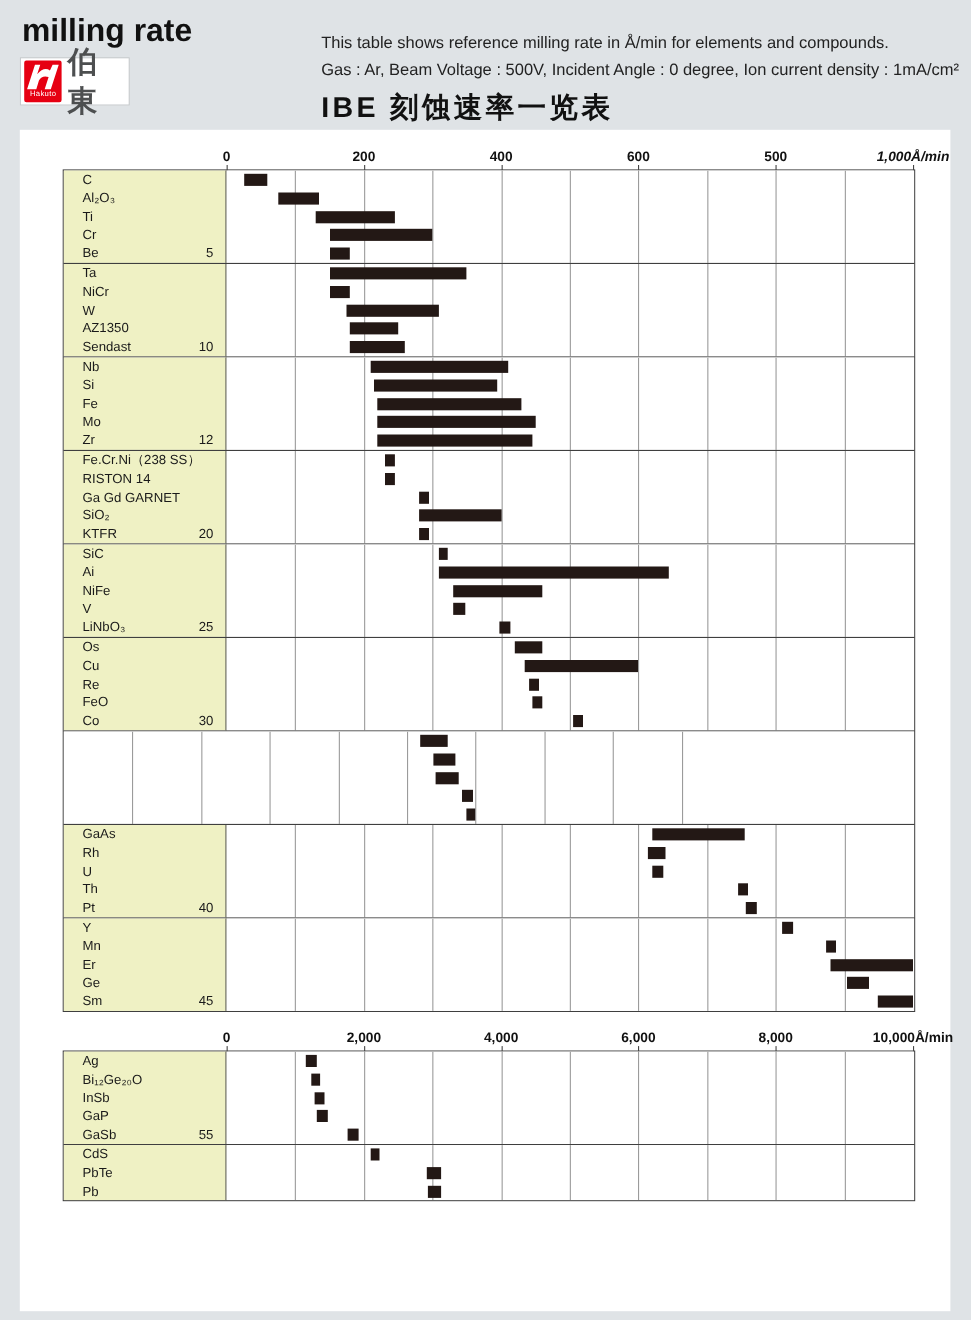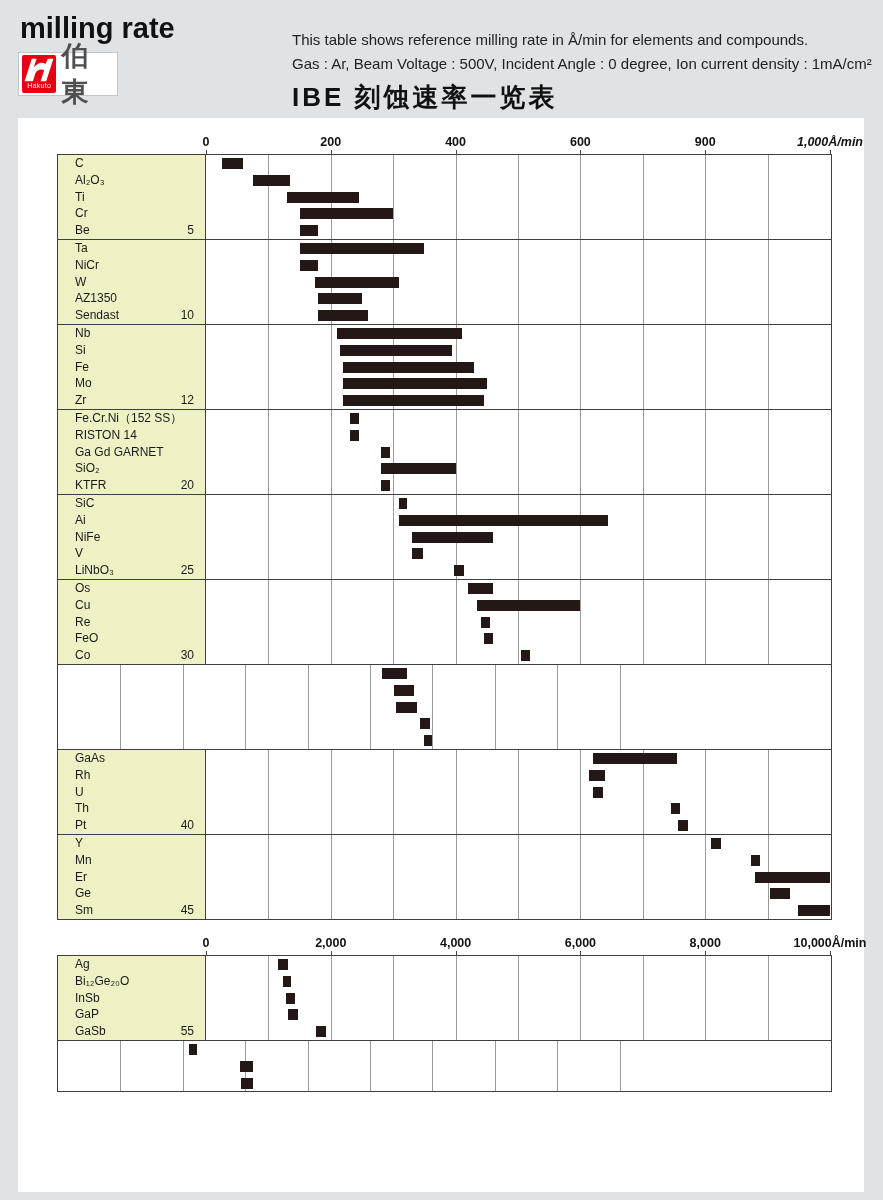--- a/index.html
+++ b/index.html
@@ -98,21 +98,21 @@
   <div id="chart-top">
       <div class="axis-row first">
         <span class="tick-label" style="left: 188px;">0</span>
         <i class="tick-stub" style="left: 188px;"></i>
         <span class="tick-label" style="left: 312.8px;">200</span>
         <i class="tick-stub" style="left: 312.8px;"></i>
         <span class="tick-label" style="left: 437.6px;">400</span>
         <i class="tick-stub" style="left: 437.6px;"></i>
         <span class="tick-label" style="left: 562.4px;">600</span>
         <i class="tick-stub" style="left: 562.4px;"></i>
-        <span class="tick-label" style="left: 687.2px;">900</span>
+        <span class="tick-label" style="left: 687.2px;">500</span>
         <i class="tick-stub" style="left: 687.2px;"></i>
         <span class="tick-label" style="left: 812px; font-style: italic;">1,000Å/min</span>
         <i class="tick-stub" style="left: 812px;"></i>
       </div>
       <div class="chart-box" style="border-color: rgb(63, 63, 63);">
         <div class="group" style="height: 84px;">
           <div class="label-cell" style="background: rgb(239, 241, 196);">
             <div class="row-label">C</div>
             <div class="row-label">Al₂O₃</div>
             <div class="row-label">Ti</div>
@@ -184,21 +184,21 @@
             <i class="gridline" style="left: 561.6px; background: rgb(155, 155, 155);"></i>
             <div class="bar" style="background: rgb(35, 24, 21); left: 131.04px; width: 124.8px; top: 2.9px;"></div>
             <div class="bar" style="background: rgb(35, 24, 21); left: 134.16px; width: 112.32px; top: 19.7px;"></div>
             <div class="bar" style="background: rgb(35, 24, 21); left: 137.28px; width: 131.04px; top: 36.5px;"></div>
             <div class="bar" style="background: rgb(35, 24, 21); left: 137.28px; width: 143.52px; top: 53.3px;"></div>
             <div class="bar" style="background: rgb(35, 24, 21); left: 137.28px; width: 140.4px; top: 70.1px;"></div>
           </div>
         </div>
         <div class="group" style="height: 84px;">
           <div class="label-cell" style="background: rgb(239, 241, 196);">
-            <div class="row-label">Fe.Cr.Ni（152 SS）</div>
+            <div class="row-label">Fe.Cr.Ni（238 SS）</div>
             <div class="row-label">RISTON 14</div>
             <div class="row-label">Ga Gd GARNET</div>
             <div class="row-label">SiO₂</div>
             <div class="row-label">KTFR</div>
             <span class="group-number">20</span>
           </div>
           <div class="plot-cell">
             <i class="gridline" style="left: 62.4px; background: rgb(155, 155, 155);"></i>
             <i class="gridline" style="left: 124.8px; background: rgb(155, 155, 155);"></i>
             <i class="gridline" style="left: 187.2px; background: rgb(155, 155, 155);"></i>
@@ -375,20 +375,25 @@
             <i class="gridline" style="left: 499.2px; background: rgb(155, 155, 155);"></i>
             <i class="gridline" style="left: 561.6px; background: rgb(155, 155, 155);"></i>
             <div class="bar" style="background: rgb(35, 24, 21); left: 72.384px; width: 9.36px; top: 2.9px;"></div>
             <div class="bar" style="background: rgb(35, 24, 21); left: 76.752px; width: 8.736px; top: 19.7px;"></div>
             <div class="bar" style="background: rgb(35, 24, 21); left: 79.872px; width: 9.36px; top: 36.5px;"></div>
             <div class="bar" style="background: rgb(35, 24, 21); left: 82.368px; width: 9.36px; top: 53.3px;"></div>
             <div class="bar" style="background: rgb(35, 24, 21); left: 109.824px; width: 9.984px; top: 70.1px;"></div>
           </div>
         </div>
         <div class="group" style="height: 50.4px;">
+          <div class="label-cell" style="background: rgb(239, 241, 196);">
+            <div class="row-label">CdS</div>
+            <div class="row-label">PbTe</div>
+            <div class="row-label">Pb</div>
+          </div>
           <div class="plot-cell">
             <i class="gridline" style="left: 62.4px; background: rgb(155, 155, 155);"></i>
             <i class="gridline" style="left: 124.8px; background: rgb(155, 155, 155);"></i>
             <i class="gridline" style="left: 187.2px; background: rgb(155, 155, 155);"></i>
             <i class="gridline" style="left: 249.6px; background: rgb(155, 155, 155);"></i>
             <i class="gridline" style="left: 312px; background: rgb(155, 155, 155);"></i>
             <i class="gridline" style="left: 374.4px; background: rgb(155, 155, 155);"></i>
             <i class="gridline" style="left: 436.8px; background: rgb(155, 155, 155);"></i>
             <i class="gridline" style="left: 499.2px; background: rgb(155, 155, 155);"></i>
             <i class="gridline" style="left: 561.6px; background: rgb(155, 155, 155);"></i>

